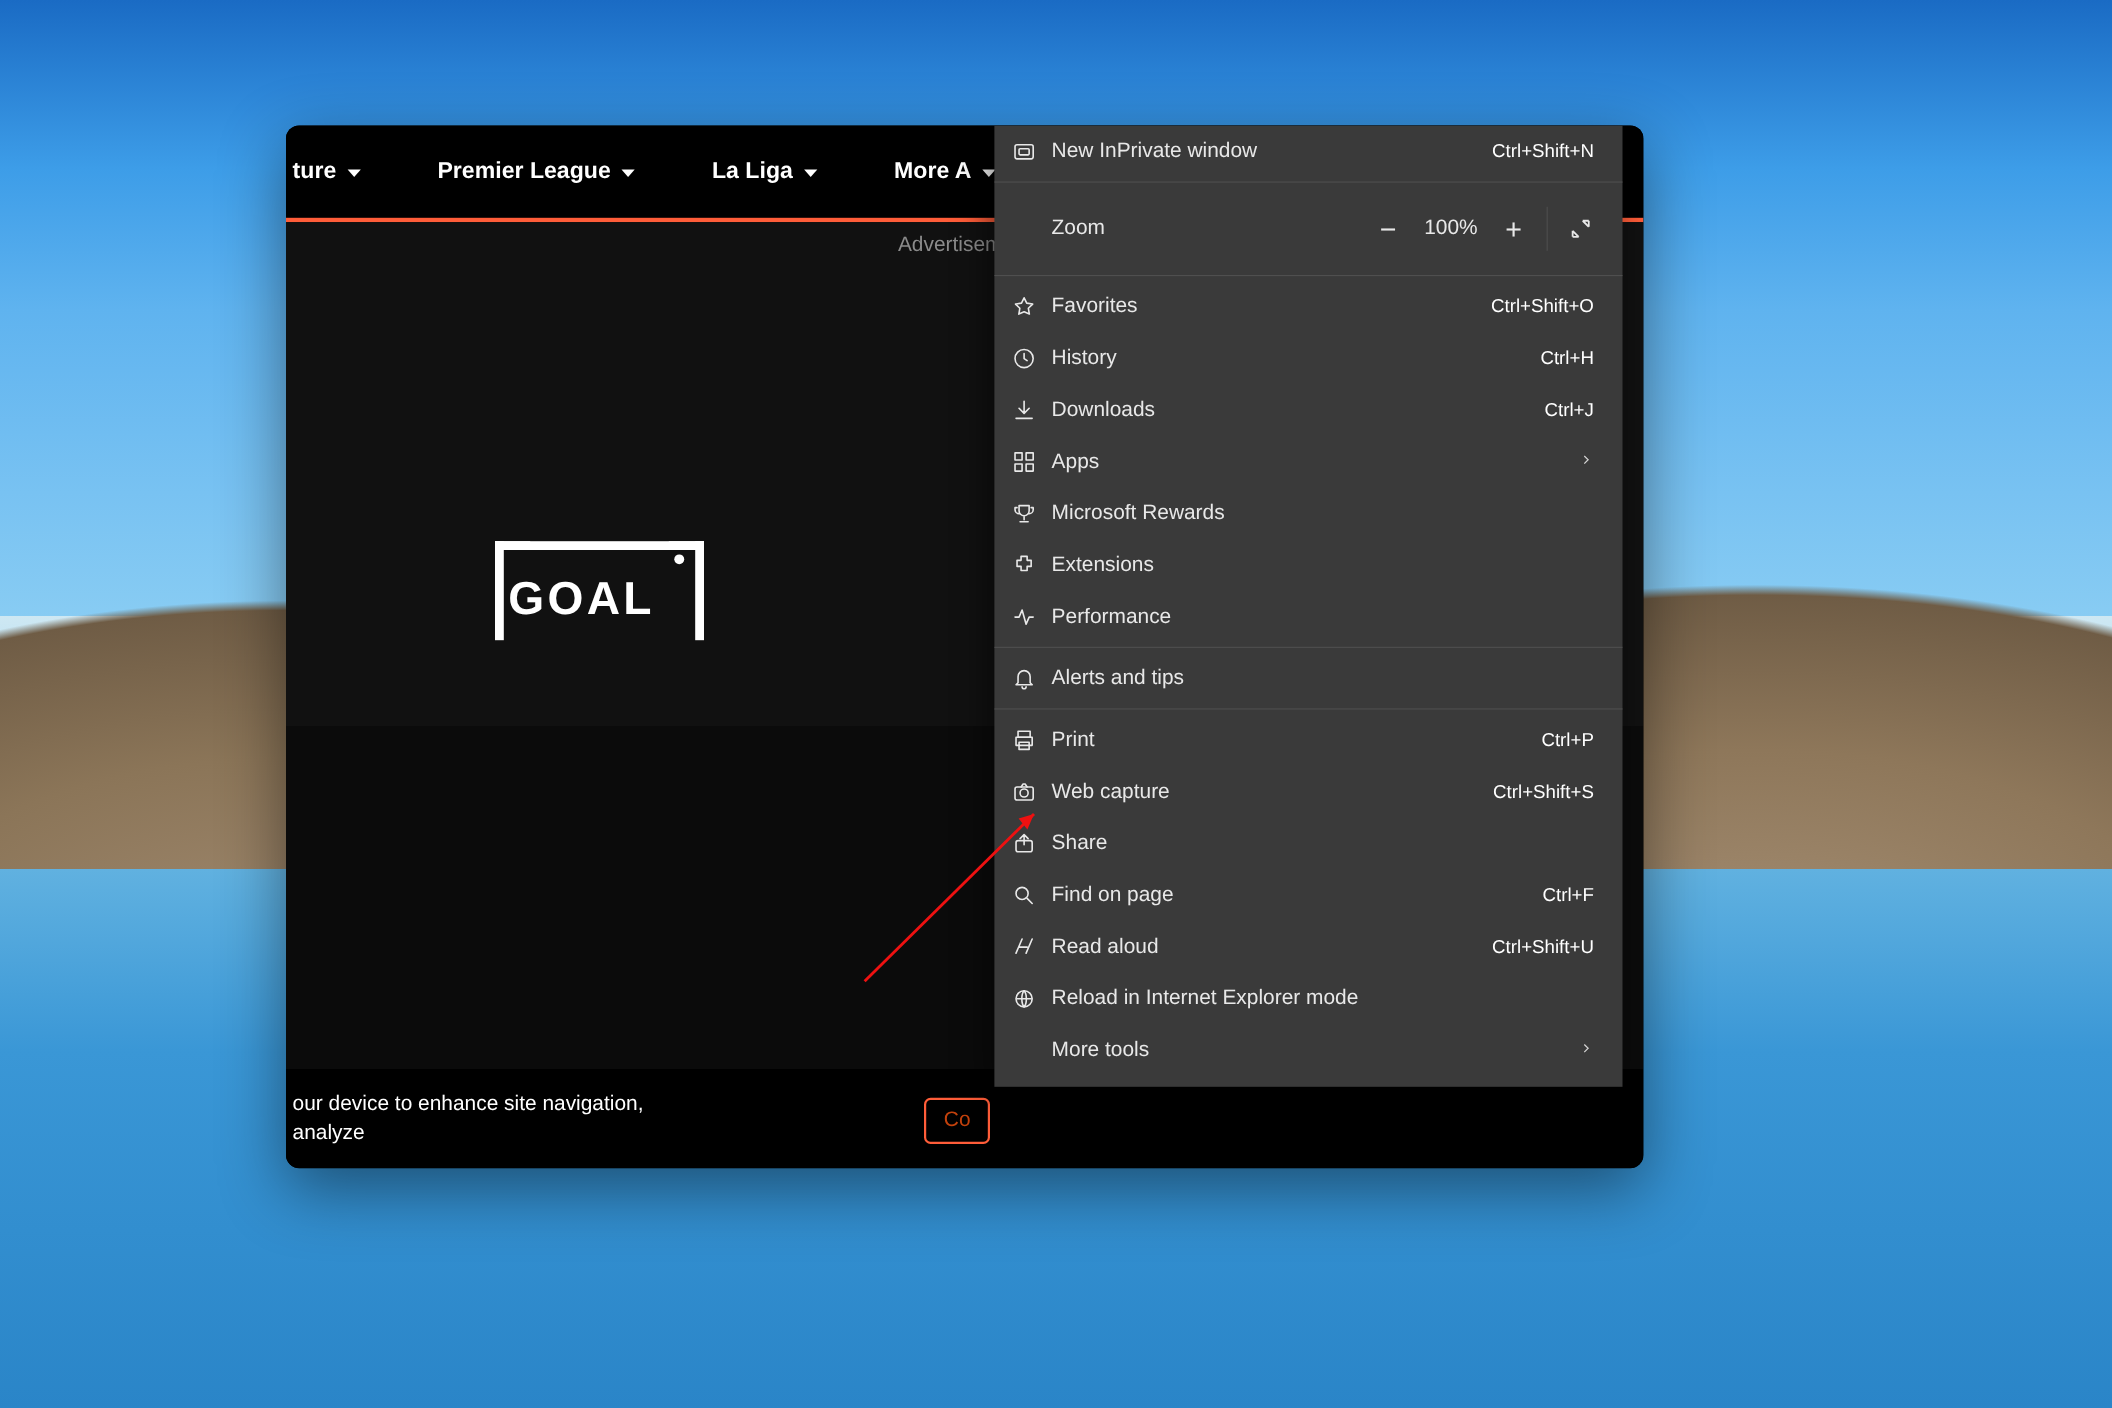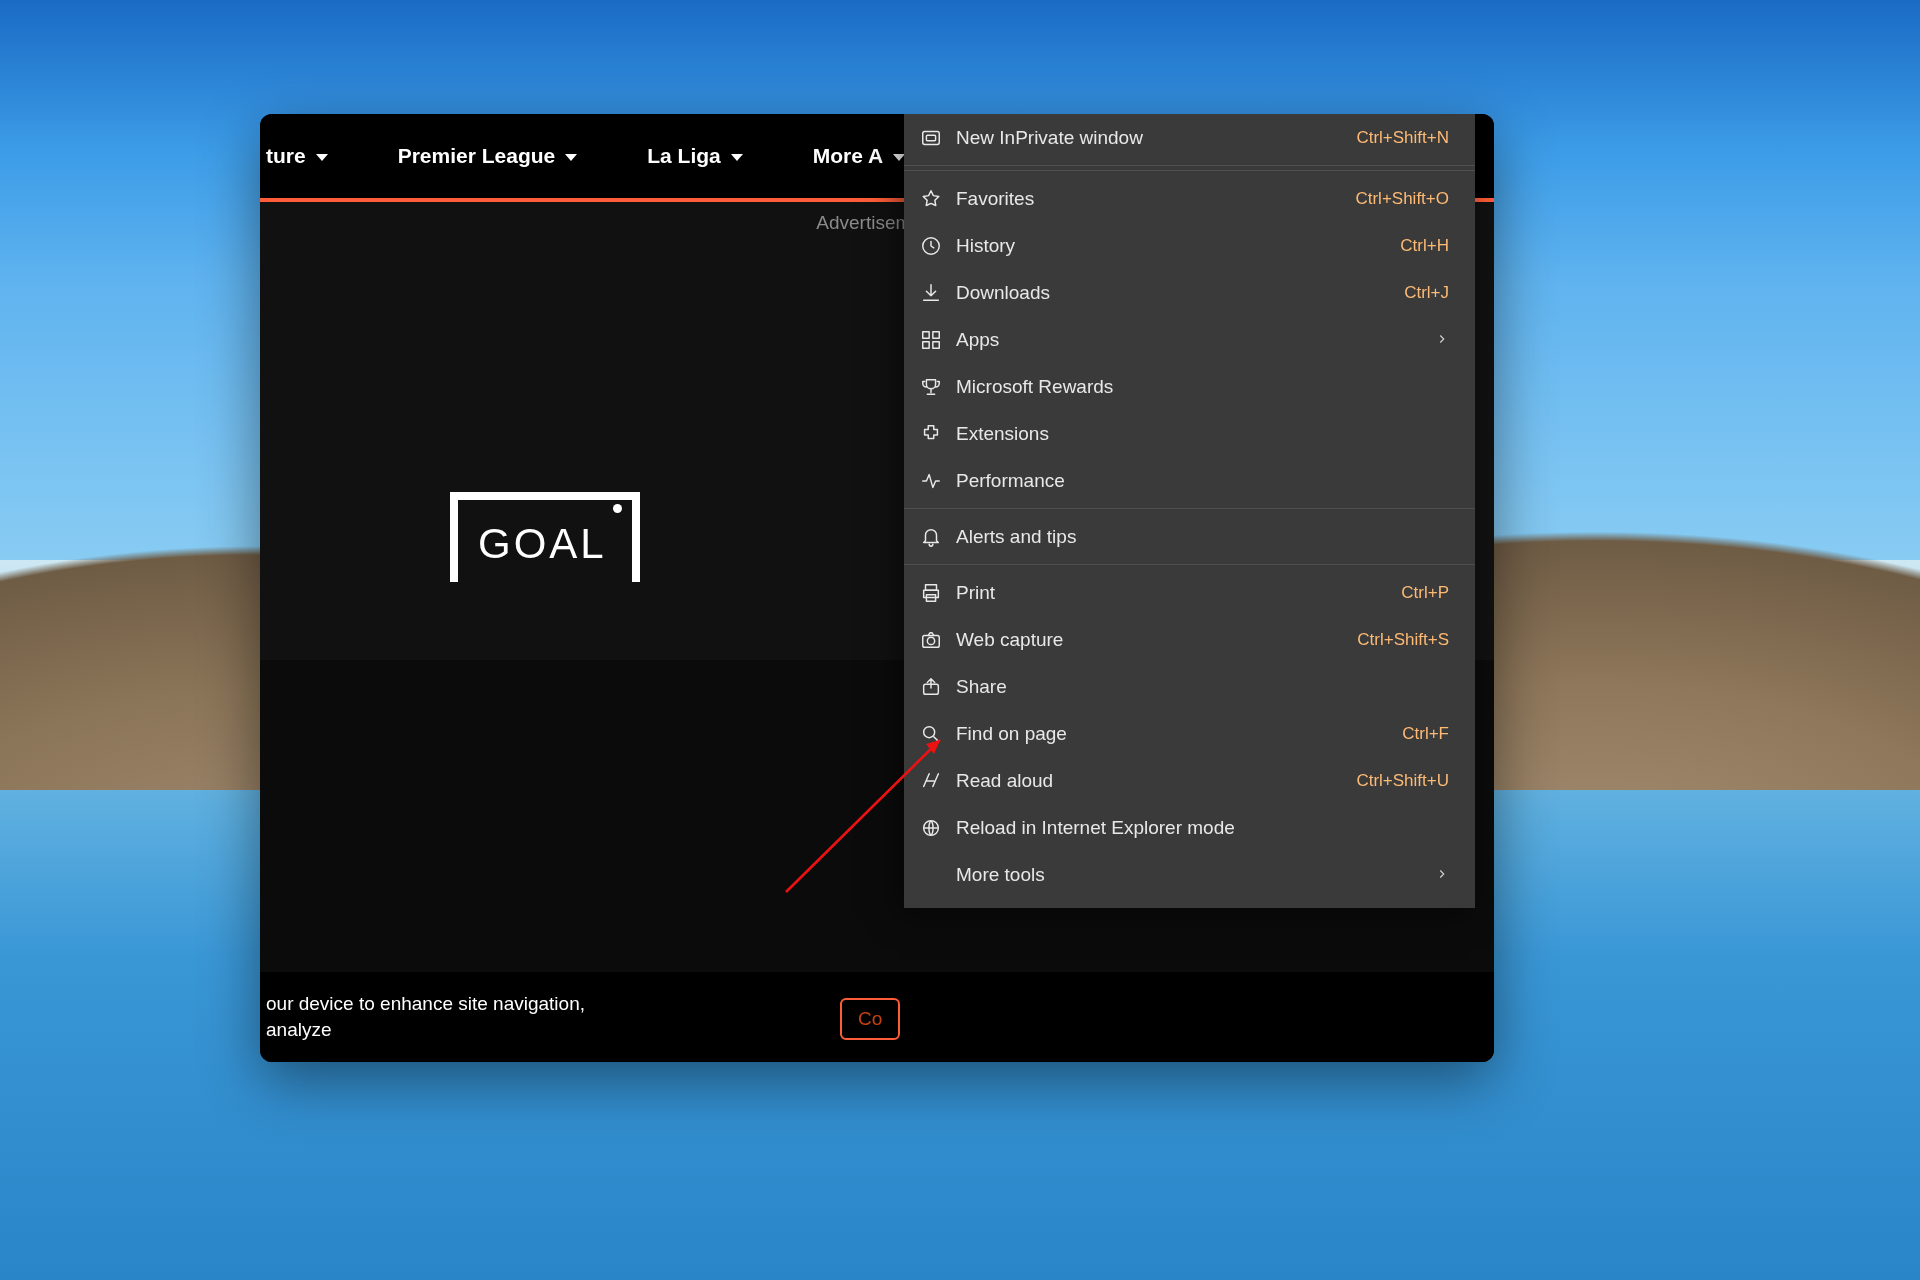--- a/index.html
+++ b/index.html
@@ -14,28 +14,28 @@
 .nav-item{display:flex;align-items:center;gap:10px;white-space:nowrap}
 .caret{width:0;height:0;border-left:6px solid transparent;border-right:6px solid transparent;border-top:7px solid #fff;margin-top:3px}
 .page-top{position:absolute;left:0;right:0;top:88px;height:458px;background:#111}
 .ad-label{text-align:center;color:#8b8b8b;font-size:19px;padding-top:10px}
 .goal-logo{position:absolute;left:190px;top:290px;width:190px;height:92px}
 .goal-logo .bracket{position:absolute;border:8px solid #fff}
 .goal-logo .bl{left:0;top:0;width:24px;height:82px;border-right:none;border-bottom:none}
 .goal-logo .br{right:0;top:0;width:24px;height:82px;border-left:none;border-bottom:none}
 .goal-logo .tp{left:0;top:0;right:0;height:0;border:none;border-top:8px solid #fff}
 .goal-logo .dot{position:absolute;right:18px;top:12px;width:9px;height:9px;background:#fff;border-radius:50%}
-.goal-logo .txt{position:absolute;left:28px;top:28px;color:#fff;font-weight:400;font-size:42px;letter-spacing:3px;font-family:Arial,sans-serif}
+.goal-logo .txt{position:absolute;left:12px;top:28px;color:#fff;font-weight:700;font-size:42px;letter-spacing:3px;font-family:Arial,sans-serif}
 .page-mid{position:absolute;left:0;right:0;top:546px;bottom:90px;background:#0b0b0b}
 .cookie-bar{position:absolute;left:0;right:0;bottom:0;height:90px;background:#000;color:#fff;display:flex;align-items:center;font-size:19px}
 .cookie-text{padding-left:6px;max-width:380px;line-height:1.35}
 .cookie-btn{position:absolute;left:580px;top:26px;height:42px;min-width:60px;border:2px solid #ff5d39;border-radius:6px;color:#c2410c;background:transparent;font-size:19px;padding:0 16px}
 .menu{position:absolute;right:19px;top:0;width:571px;background:#3a3a3a;color:#e8e8e8;font-size:19px;box-shadow:-6px 6px 30px rgba(0,0,0,.5);padding-bottom:10px}
 .menu .row{position:relative;display:flex;align-items:center;height:47px;padding-left:52px}
-.menu .sc{position:absolute;right:26px;color:#fdba74;font-size:17px}
+.menu .sc{position:absolute;right:26px;color:#ffffff;font-size:17px}
 .menu .ico{position:absolute;left:16px;top:50%;transform:translateY(-50%);width:22px;height:22px;display:flex;align-items:center;justify-content:center}
 .menu .ico svg{width:22px;height:22px;stroke:#e8e8e8;stroke-width:1.6;fill:none;stroke-linecap:round;stroke-linejoin:round}
 .menu .sep{height:1px;background:#4f4f4f;margin:4px 0}
 .menu .zoom-row{height:76px;padding-left:52px;display:flex;align-items:center;position:relative}
 .menu .zoom-ctrl{position:absolute;right:14px;display:flex;align-items:center;gap:0}
 .menu .zbtn{width:48px;height:48px;display:flex;align-items:center;justify-content:center;color:#e8e8e8;font-size:26px;font-weight:300}
 .menu .zval{width:66px;text-align:center;font-size:19px}
 .menu .zdiv{width:1px;height:40px;background:#4f4f4f;margin:0 6px}
 .menu .chev{position:absolute;right:26px;color:#d0d0d0}
 .menu .chev svg{width:14px;height:14px;stroke:#d0d0d0;stroke-width:2;fill:none}
@@ -103,20 +103,34 @@
               <rect x="3" y="5" width="18" height="14" rx="2"></rect>
               <rect x="7" y="9" width="10" height="6" rx="1"></rect>
             </svg>
           </span>
         <span>New InPrivate window</span>
         <span class="sc">Ctrl+Shift+N</span>
       </div>
 
       <div class="sep"></div>
 
+      <div class="zoom-row">
+        <span>Zoom</span>
+        <div class="zoom-ctrl">
+          <div class="zbtn">−</div>
+          <div class="zval">100%</div>
+          <div class="zbtn">+</div>
+          <div class="zdiv"></div>
+          <div class="zbtn">
+              <svg viewBox="0 0 24 24" width="22" height="22" style="stroke:#e8e8e8;stroke-width:1.8;fill:none">
+                <path d="M14 4l6 6M20 4v6M20 4h-6M10 20l-6-6M4 20v-6M4 20h6"></path>
+              </svg>
+            </div>
+        </div>
+      </div>
 
       <div class="sep"></div>
 
       <div class="row">
         <span class="ico">
             <svg viewBox="0 0 24 24">
               <path d="M12 3l2.6 5.3 5.9.9-4.3 4.1 1 5.8L12 16.8 6.8 19.1l1-5.8L3.5 9.2l5.9-.9z"></path>
             </svg>
           </span>
         <span>Favorites</span>

